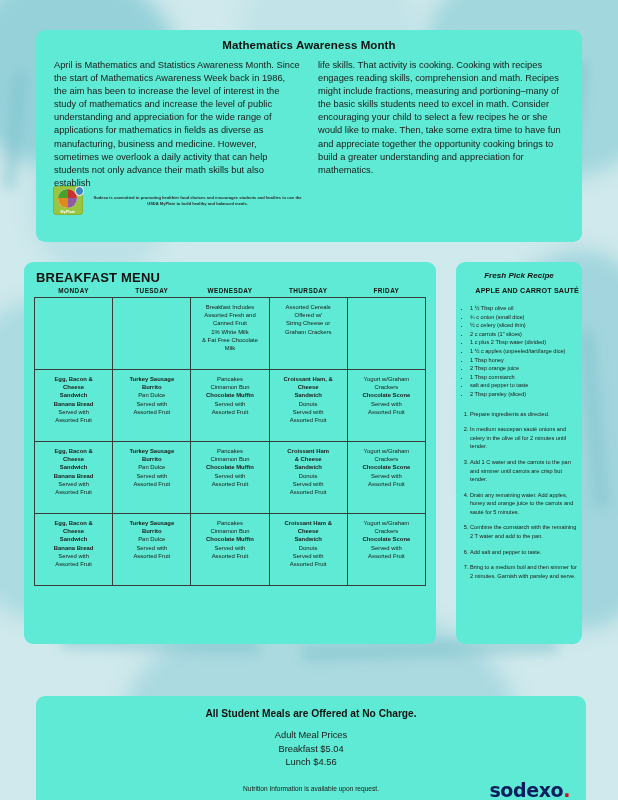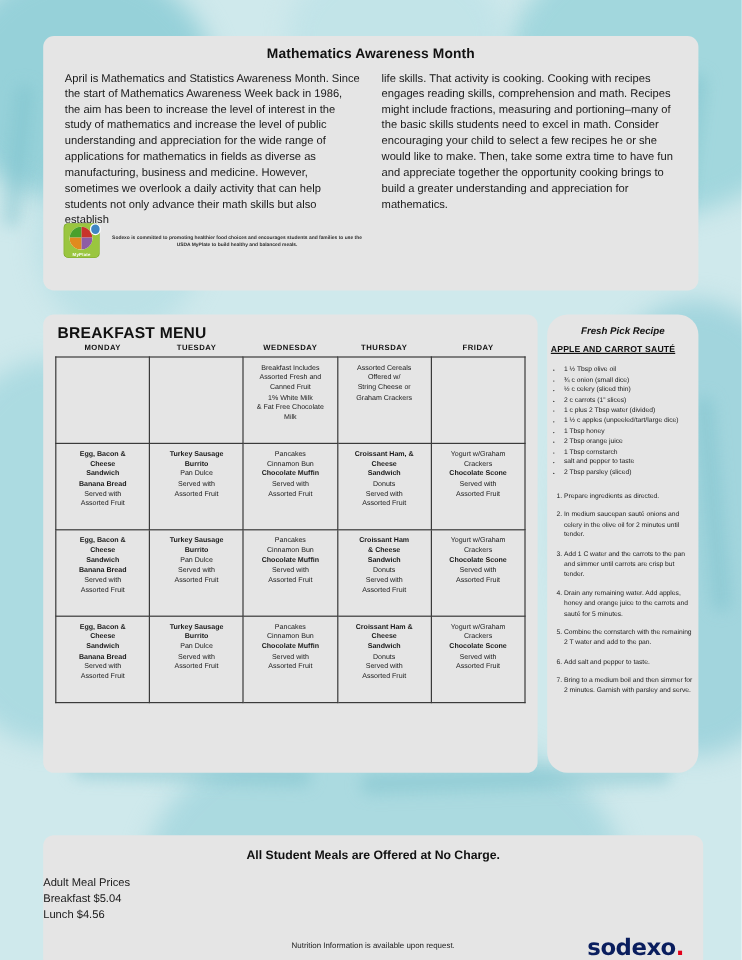--- a/index.html
+++ b/index.html
@@ -21,25 +21,25 @@
   #bg .b6{left:240px;top:-40px;width:180px;height:140px;background:rgba(190,226,231,.8);}
   #bg .b7{left:30px;top:120px;width:140px;height:160px;background:rgba(175,220,227,.6);}
   #bg .streak{position:absolute;background:rgba(120,190,202,.45);filter:blur(6px);}
   #bg .s1{left:8px;top:70px;width:14px;height:120px;border-radius:8px;transform:rotate(6deg);}
   #bg .s2{left:586px;top:330px;width:16px;height:180px;border-radius:8px;transform:rotate(-5deg);}
   #bg .s3{left:560px;top:60px;width:20px;height:150px;border-radius:10px;transform:rotate(8deg);}
   #bg .s4{left:300px;top:640px;width:260px;height:18px;border-radius:10px;transform:rotate(-2deg);}
   #bg .s5{left:60px;top:636px;width:200px;height:16px;border-radius:10px;transform:rotate(2deg);}
 
   
-  .card{position:absolute;background:#e5e5e5;border-radius:9px;}
+  .card{position:absolute;background:#5eead4;border-radius:9px;}
 
   #article-card{left:36px;top:30px;width:546px;height:212px;}
-  #menu-card{left:36px;top:262px;width:412px;height:382px;}
-  #recipe-card{left:456px;top:262px;width:126px;height:382px;border-radius:17px;}
+  #menu-card{left:24px;top:262px;width:412px;height:382px;}
+  #recipe-card{left:456px;top:262px;width:126px;height:382px;}
   #footer-card{left:36px;top:696px;width:550px;height:112px;}
 
   
   .article-title{
     text-align:center;font-size:11.5px;font-weight:bold;color:#111;
     padding-top:9px;letter-spacing:.1px;
   }
   .cols{display:flex;gap:18px;padding:8px 18px 0 18px;}
   .col{flex:1;font-size:9.3px;line-height:13.1px;color:#1a1a1a;text-align:left;}
 
@@ -83,33 +83,33 @@
   table.menu td.blank{border-color:#3a3a3a;}
   .mi{display:block;}
   .mi.b{font-weight:bold;}
 
   
   .recipe-head{
     text-align:center;font-size:8.1px;font-weight:bold;font-style:italic;
     color:#111;padding:9px 4px 6px 4px;
   }
   .recipe-name{
-    text-align:left;font-size:7.2px;font-weight:bold;color:#111;
-    letter-spacing:.15px;padding:0 3px 9px 3px;text-decoration:underline;
+    text-align:right;font-size:7.2px;font-weight:bold;color:#111;
+    letter-spacing:.15px;padding:0 3px 9px 3px;
   }
   .ing{padding:0 6px 0 9px;}
   .ing li{font-size:5.6px;line-height:8.6px;color:#1a1a1a;margin:0;}
   ul.ing{margin:0;padding-left:14px;list-style:disc;}
   ul.ing li::marker{font-size:4.6px;}
   ol.steps{margin:11px 0 0 0;padding-left:14px;}
   ol.steps li{font-size:5.6px;line-height:8.6px;color:#1a1a1a;margin:0 4px 7px 0;}
 
   
   .foot-head{text-align:center;font-size:10.2px;font-weight:bold;color:#111;padding-top:12px;}
-  .foot-prices{text-align:left;font-size:9.3px;line-height:13.6px;color:#1a1a1a;padding-top:10px;}
+  .foot-prices{text-align:center;font-size:9.3px;line-height:13.6px;color:#1a1a1a;padding-top:10px;}
   .foot-note{text-align:center;font-size:6.6px;color:#1a1a1a;padding-top:15px;}
   .sodexo{
     position:absolute;right:16px;bottom:7px;
     font-size:19px;font-weight:bold;color:#0a1e5e;letter-spacing:-.4px;
     font-family:"DejaVu Sans", sans-serif;
     text-align:center;
   }
   .sodexo .dot{color:#e2001a;}
 </style>
 </head>

